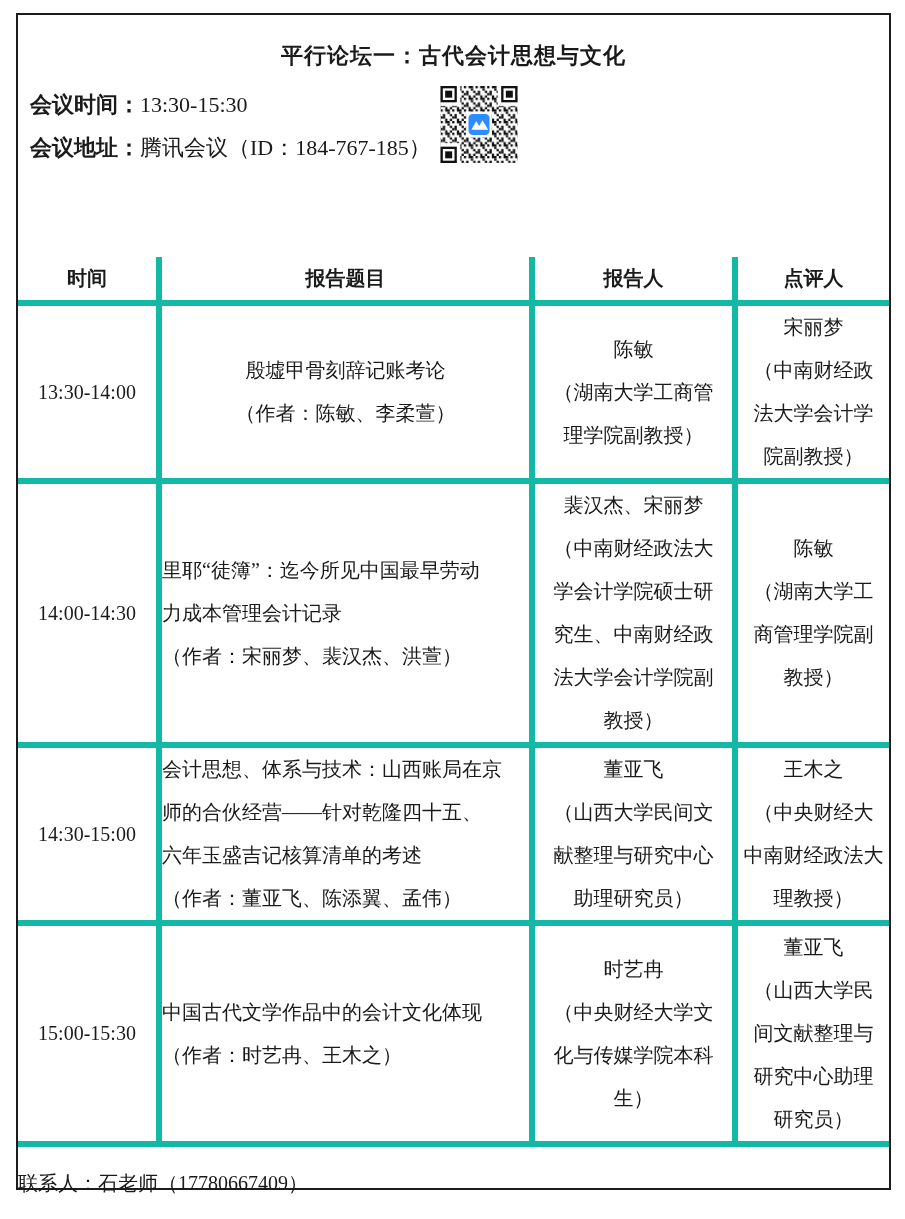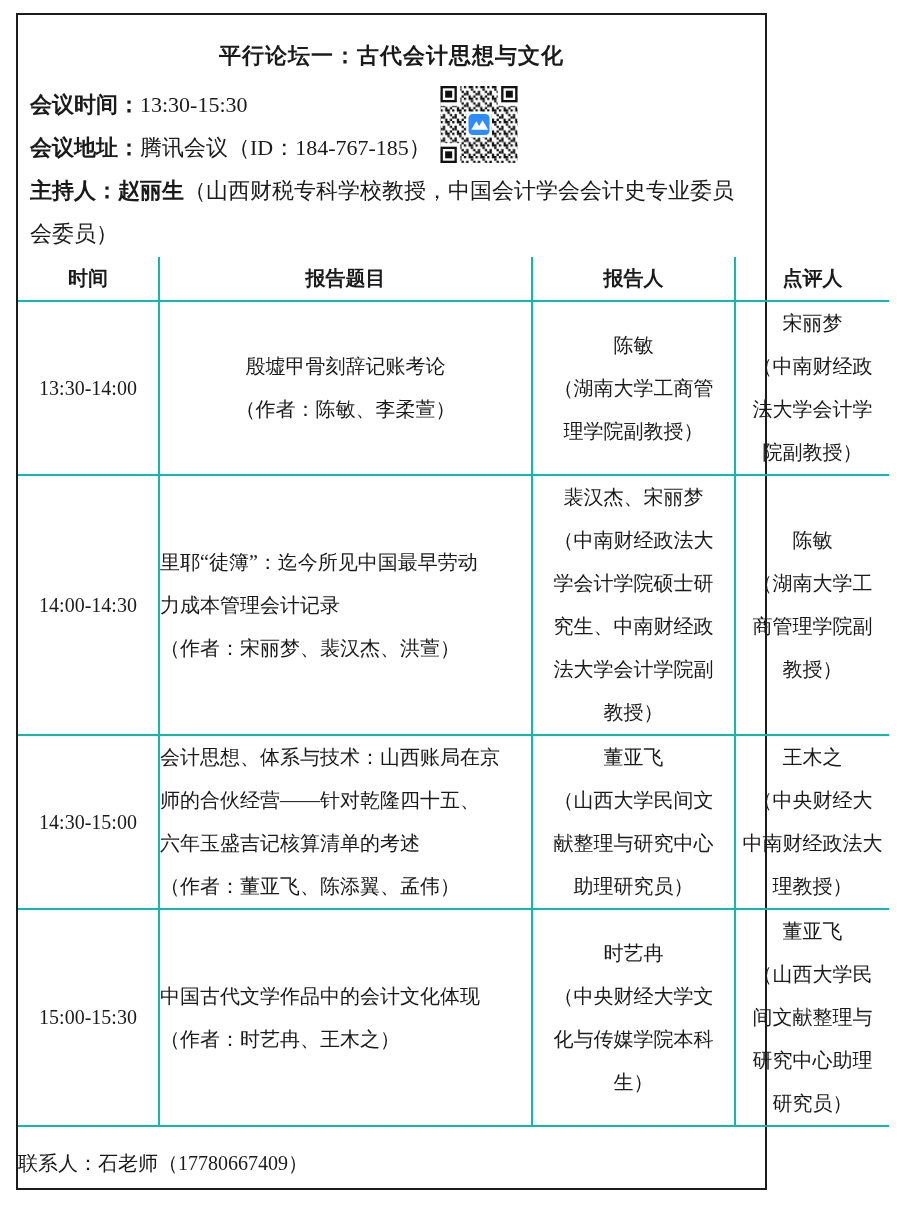--- a/index.html
+++ b/index.html
@@ -8,21 +8,21 @@
     background: #ffffff;
     width: 905px;
     height: 1219px;
     font-family: "Liberation Serif", "DejaVu Serif", serif;
     color: #1a1a1a;
   }
   .page {
     position: relative;
     box-sizing: border-box;
     margin: 13px 0 0 16px;
-    width: 751px;
+    width: 875px;
     height: 1177px;
     border: 2px solid #1c1c1c;
     background: #ffffff;
   }
   .top-section {
     position: relative;
     box-sizing: border-box;
     height: 242px;
     padding: 26px 12px 0 12px;
   }
@@ -48,21 +48,21 @@
   }
   .qr-wrap svg { width: 100%; height: 100%; display: block; }
   table.schedule {
     width: 871px;
     border-collapse: collapse;
     border-style: hidden; 
     table-layout: fixed;
     font-size: 20px;
   }
   table.schedule td, table.schedule th {
-    border: 2px solid #14b8a6;
+    border: 6px solid #14b8a6;
     vertical-align: middle;
     white-space: pre-line;
     line-height: 43px;
     padding: 0;
     overflow: hidden;
   }
   th.hdr {
     font-weight: bold;
     height: 39px;
     text-align: center;
@@ -86,21 +86,20 @@
 <body>
 
 <div class="page">
 
   <div class="top-section">
     <div class="forum-title">平行论坛一：古代会计思想与文化</div>
 
     <div class="meta">
       <div><span class="lbl">会议时间：</span><span>13:30-15:30</span></div>
       <div><span class="lbl">会议地址：</span><span>腾讯会议（ID：184-767-185）</span></div>
-      <div><span class="lbl">主持人：</span><span class="lbl">赵丽生</span><span>（山西财税专科学校教授，中国会计学会会计史专业委员会委员）</span></div>
     </div>
 
     <div class="qr-wrap">
       <svg viewBox="0 0 33 33" xmlns="http://www.w3.org/2000/svg">
         <defs>
           <pattern id="qrnoise" width="5" height="5" patternUnits="userSpaceOnUse">
             <rect x="0" y="0" width="1" height="1" fill="#111"></rect>
             <rect x="2" y="0" width="2" height="1" fill="#111"></rect>
             <rect x="3" y="1" width="1" height="1" fill="#111"></rect>
             <rect x="1" y="2" width="1" height="2" fill="#111"></rect>

